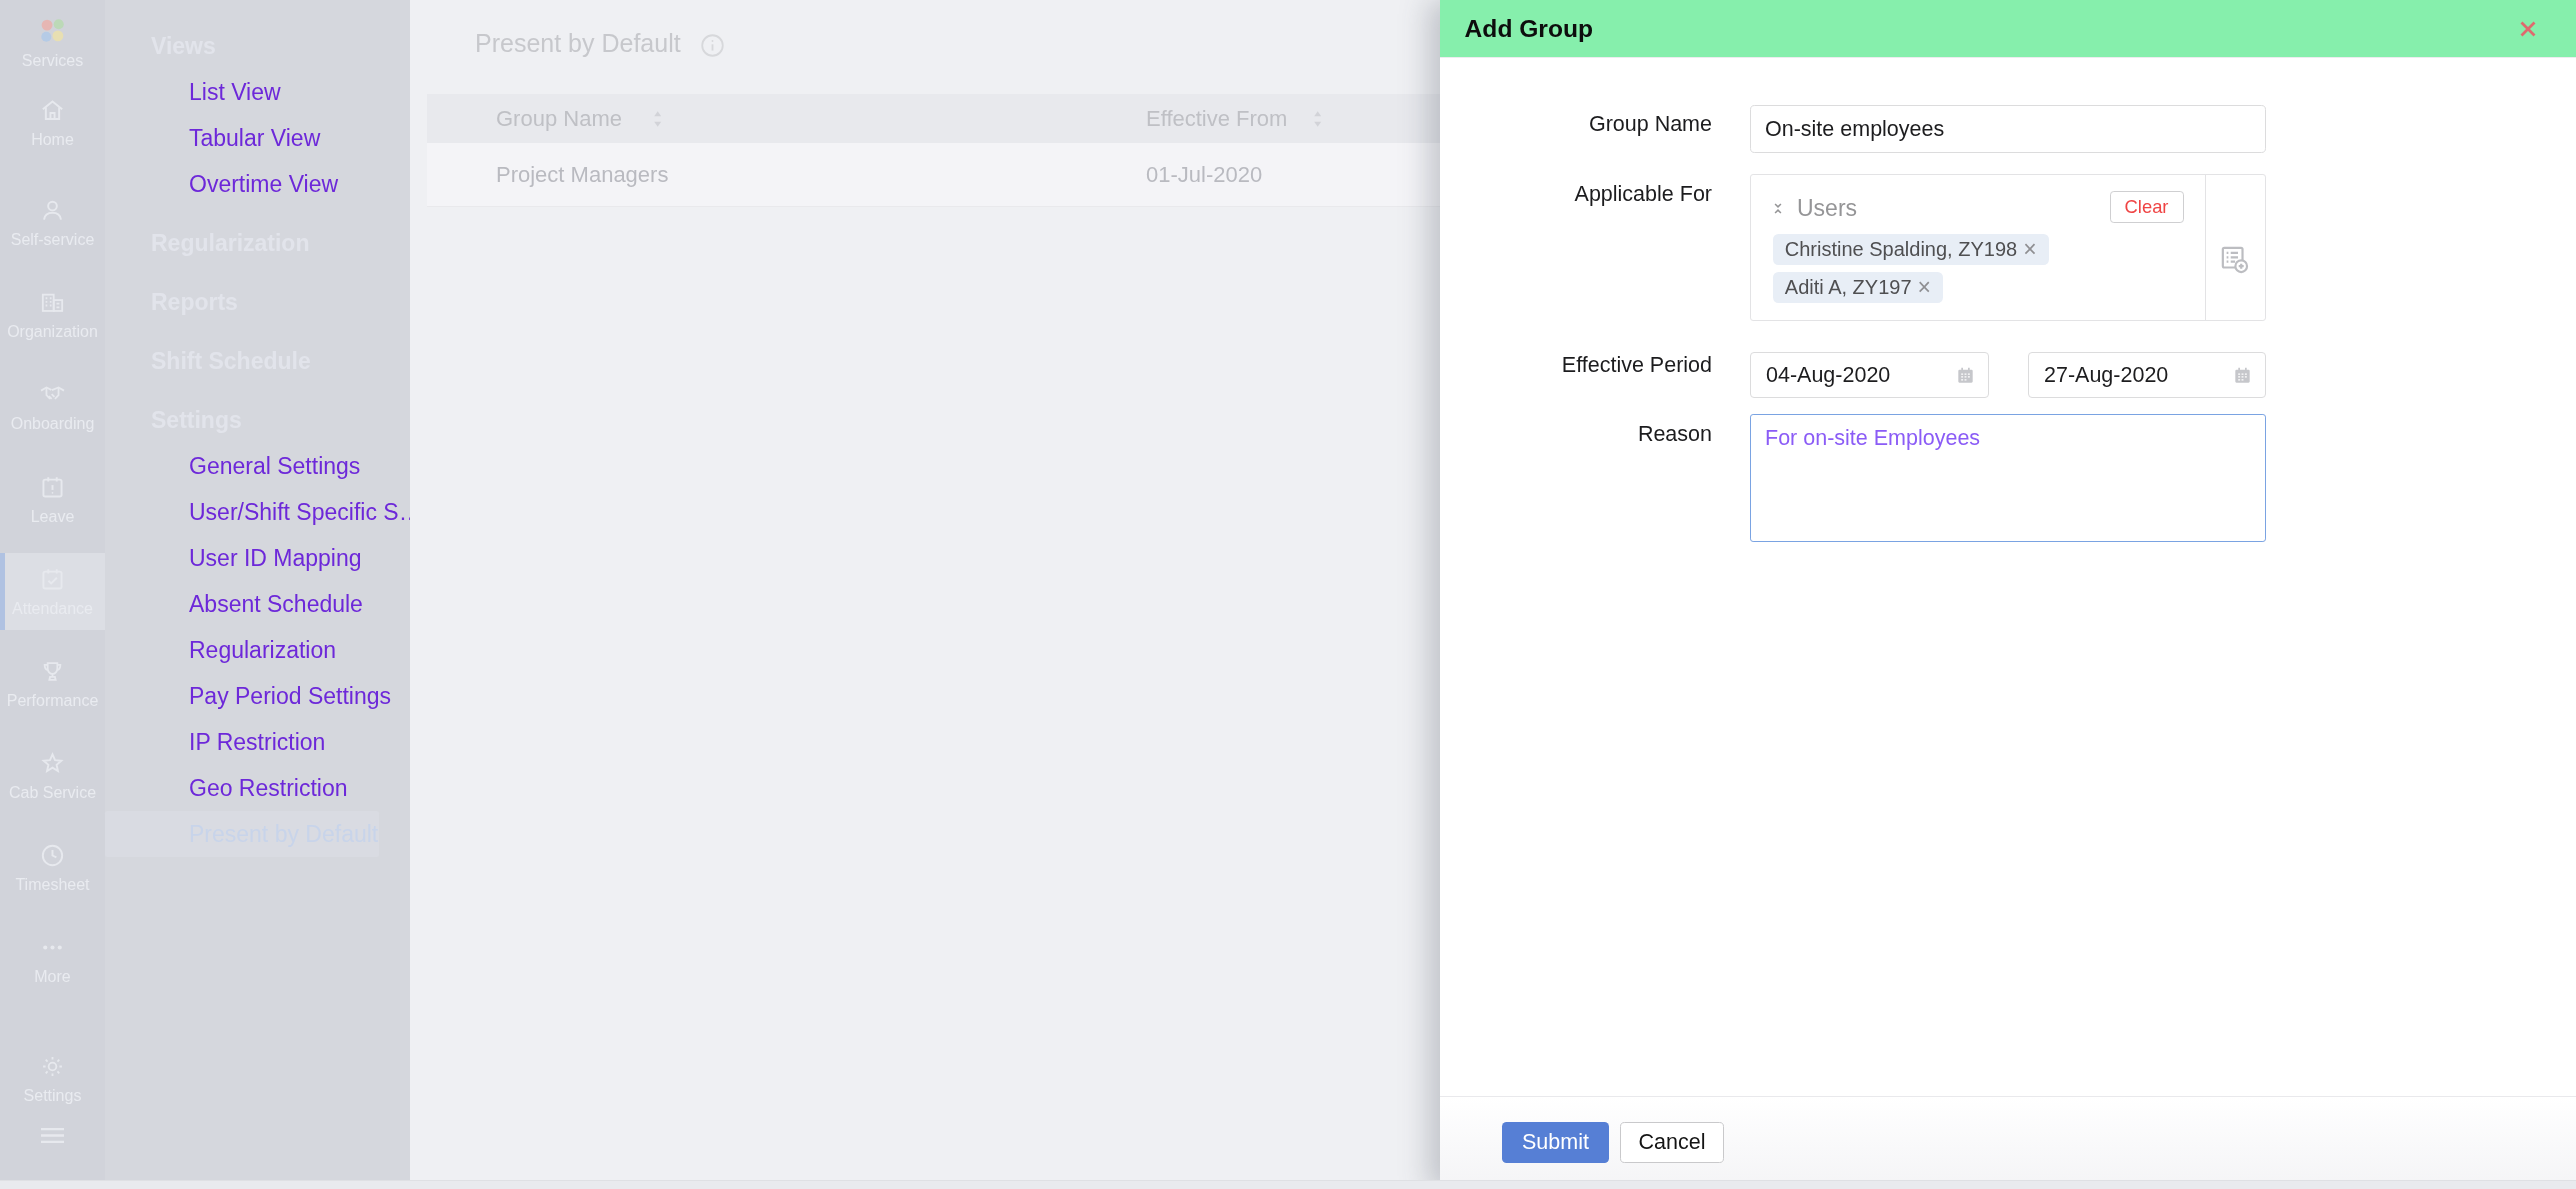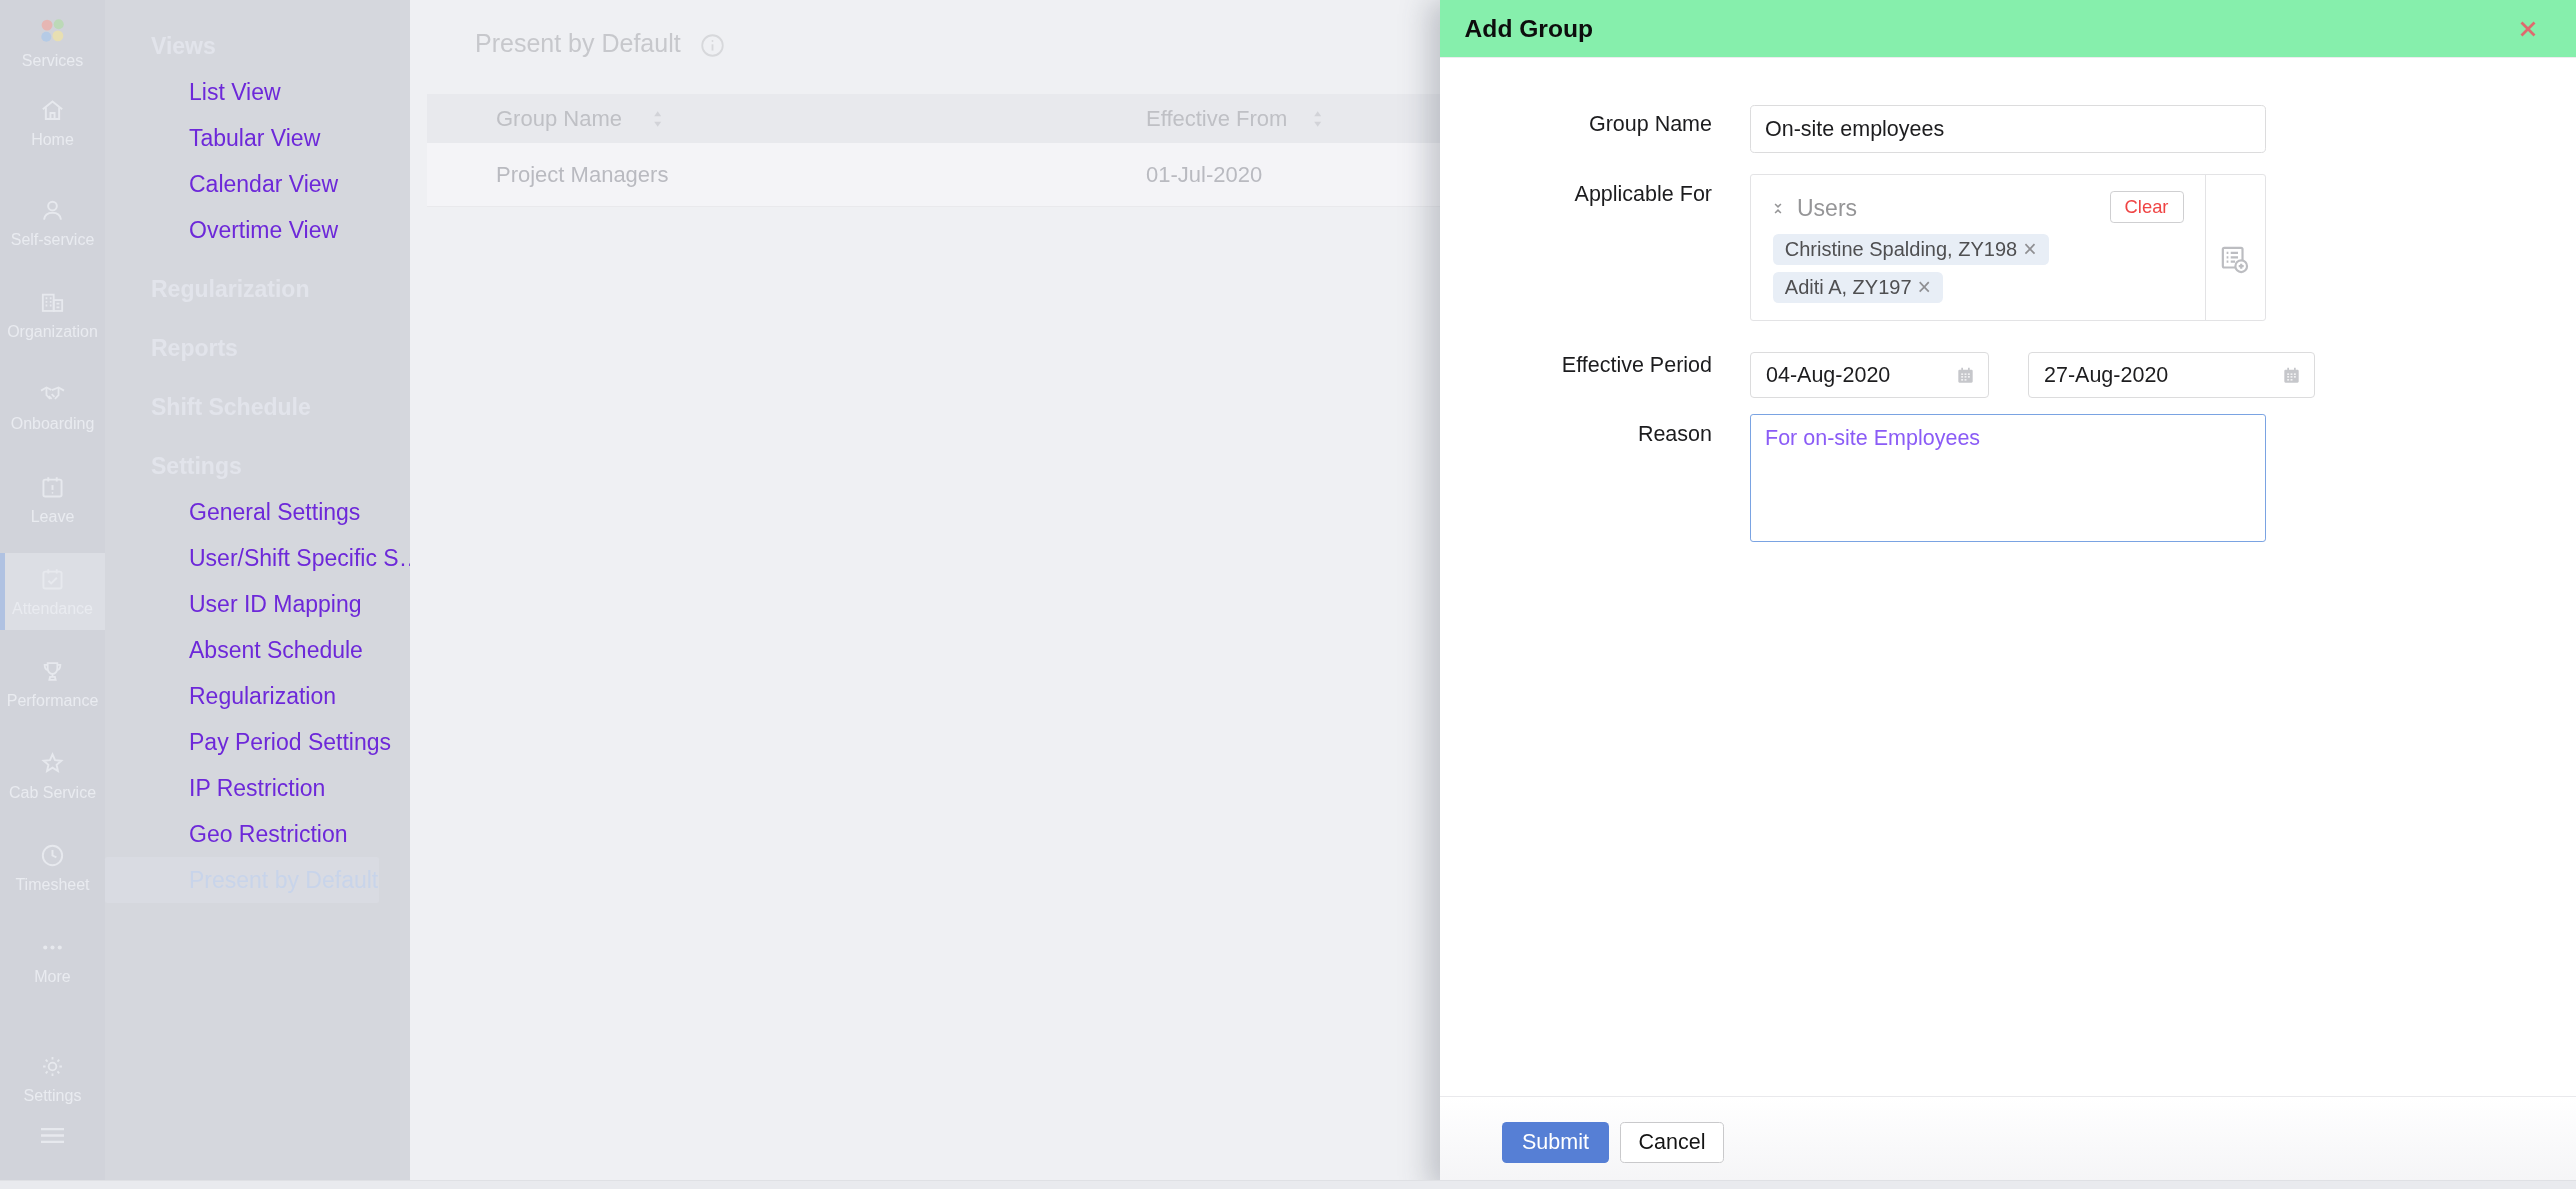--- a/index.html
+++ b/index.html
@@ -62,21 +62,21 @@
     display:flex; align-items:center; gap:6px; padding:0 12.3px; font-size:20px; color:#4f4f51; white-space:nowrap; }
   .chip .x { color:#8f8f92; font-size:23px; line-height:23px; cursor:pointer; }
   .chip1 { top:59px; } .chip2 { top:97px; }
   .listadd-btn { position:absolute; right:11.5px; top:66px; width:37px; height:37px; color:#bcbdc1;
     background:none; border:none; cursor:pointer; }
 
   .date-box { position:absolute; top:352px; height:46px; border:1.5px solid #dcdcdd; border-radius:4px; background:#fff;
     display:flex; align-items:center; padding:0 15px; font-size:21.5px; color:#1d1d1f; cursor:pointer; }
   .date-box .cal { position:absolute; right:10.7px; top:10.7px; }
   .date-from { left:310px; width:239px; }
-  .date-to { left:588px; width:287px;text-align:center; }
+  .date-to { left:588px; width:238px;text-align:center; }
 
   .reason-ta { position:absolute; left:310px; top:414px; width:516px; height:128px;
     border:1.5px solid #7aa3e2; border-radius:3.1px; padding:9.2px 14px; font-size:21.5px; color:#8b5cf6;
     font-family:inherit; resize:none; outline:none; line-height:28px; }
 
   .drawer-footer { position:absolute; left:0; right:0; bottom:0; height:94px;
     border-top:1.5px solid #e9e9ec; background:linear-gradient(#ffffff,#f4f4f6); }
   .submit-btn { position:absolute; left:62px; top:24.6px; width:107px; height:41px; background:#567fd5; color:#fff;
     font-size:21.5px; border:none; border-radius:4.6px; font-family:inherit; cursor:pointer; }
   .cancel-btn { position:absolute; left:180px; top:24.6px; width:104px; height:41px; background:#fff; color:#141414;
@@ -199,21 +199,20 @@
     <svg width="31" height="23" viewBox="0 0 24 18" fill="none" stroke="currentColor" stroke-width="1.8">
       <path d="M3 4 H21 M3 9 H21 M3 14 H21"></path>
     </svg>
   </div>
 </div>
 
 <nav class="sidenav">
   <div class="nav-row nav-header">Views</div>
   <div class="nav-row nav-item">List View</div>
   <div class="nav-row nav-item">Tabular View</div>
-  <div class="nav-row nav-item">Calendar View</div>
   <div class="nav-row nav-item">Overtime View</div>
   <div class="nav-row nav-header spaced">Regularization</div>
   <div class="nav-row nav-header spaced">Reports</div>
   <div class="nav-row nav-header spaced">Shift Schedule</div>
   <div class="nav-row nav-header spaced">Settings</div>
   <div class="nav-row nav-item">General Settings</div>
   <div class="nav-row nav-item">User/Shift Specific S…</div>
   <div class="nav-row nav-item">User ID Mapping</div>
   <div class="nav-row nav-item">Absent Schedule</div>
   <div class="nav-row nav-item">Regularization</div>

